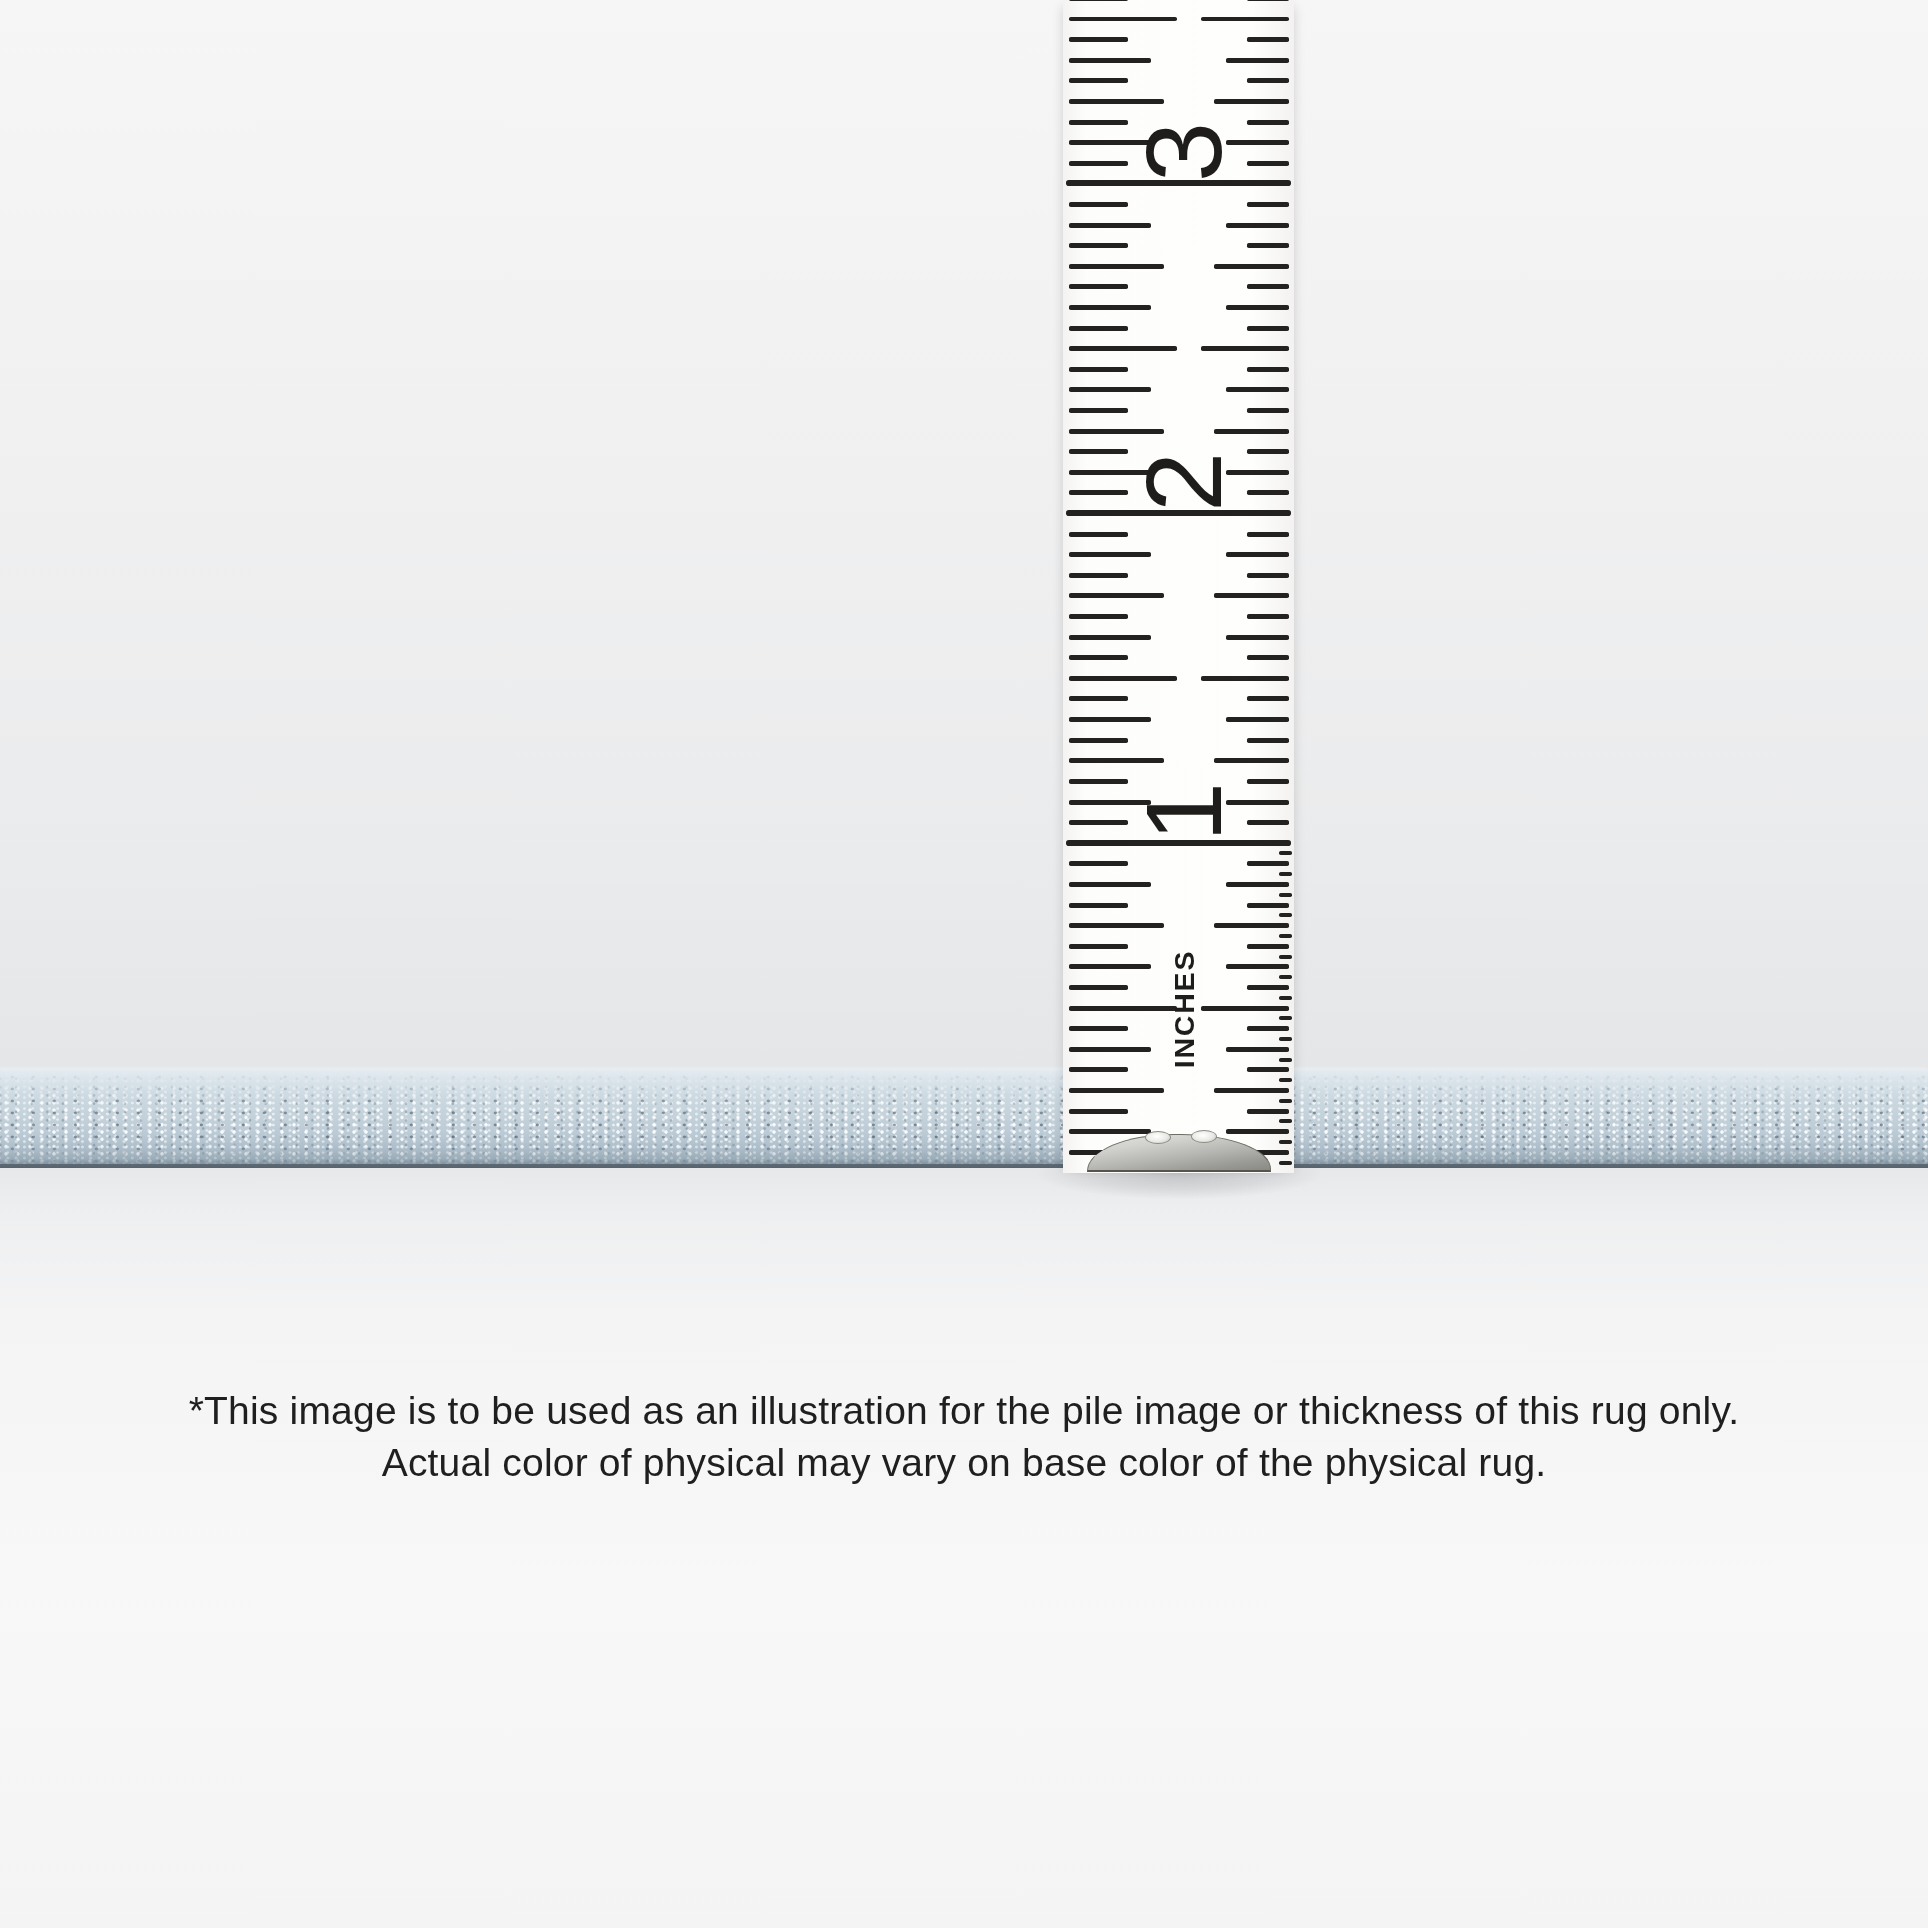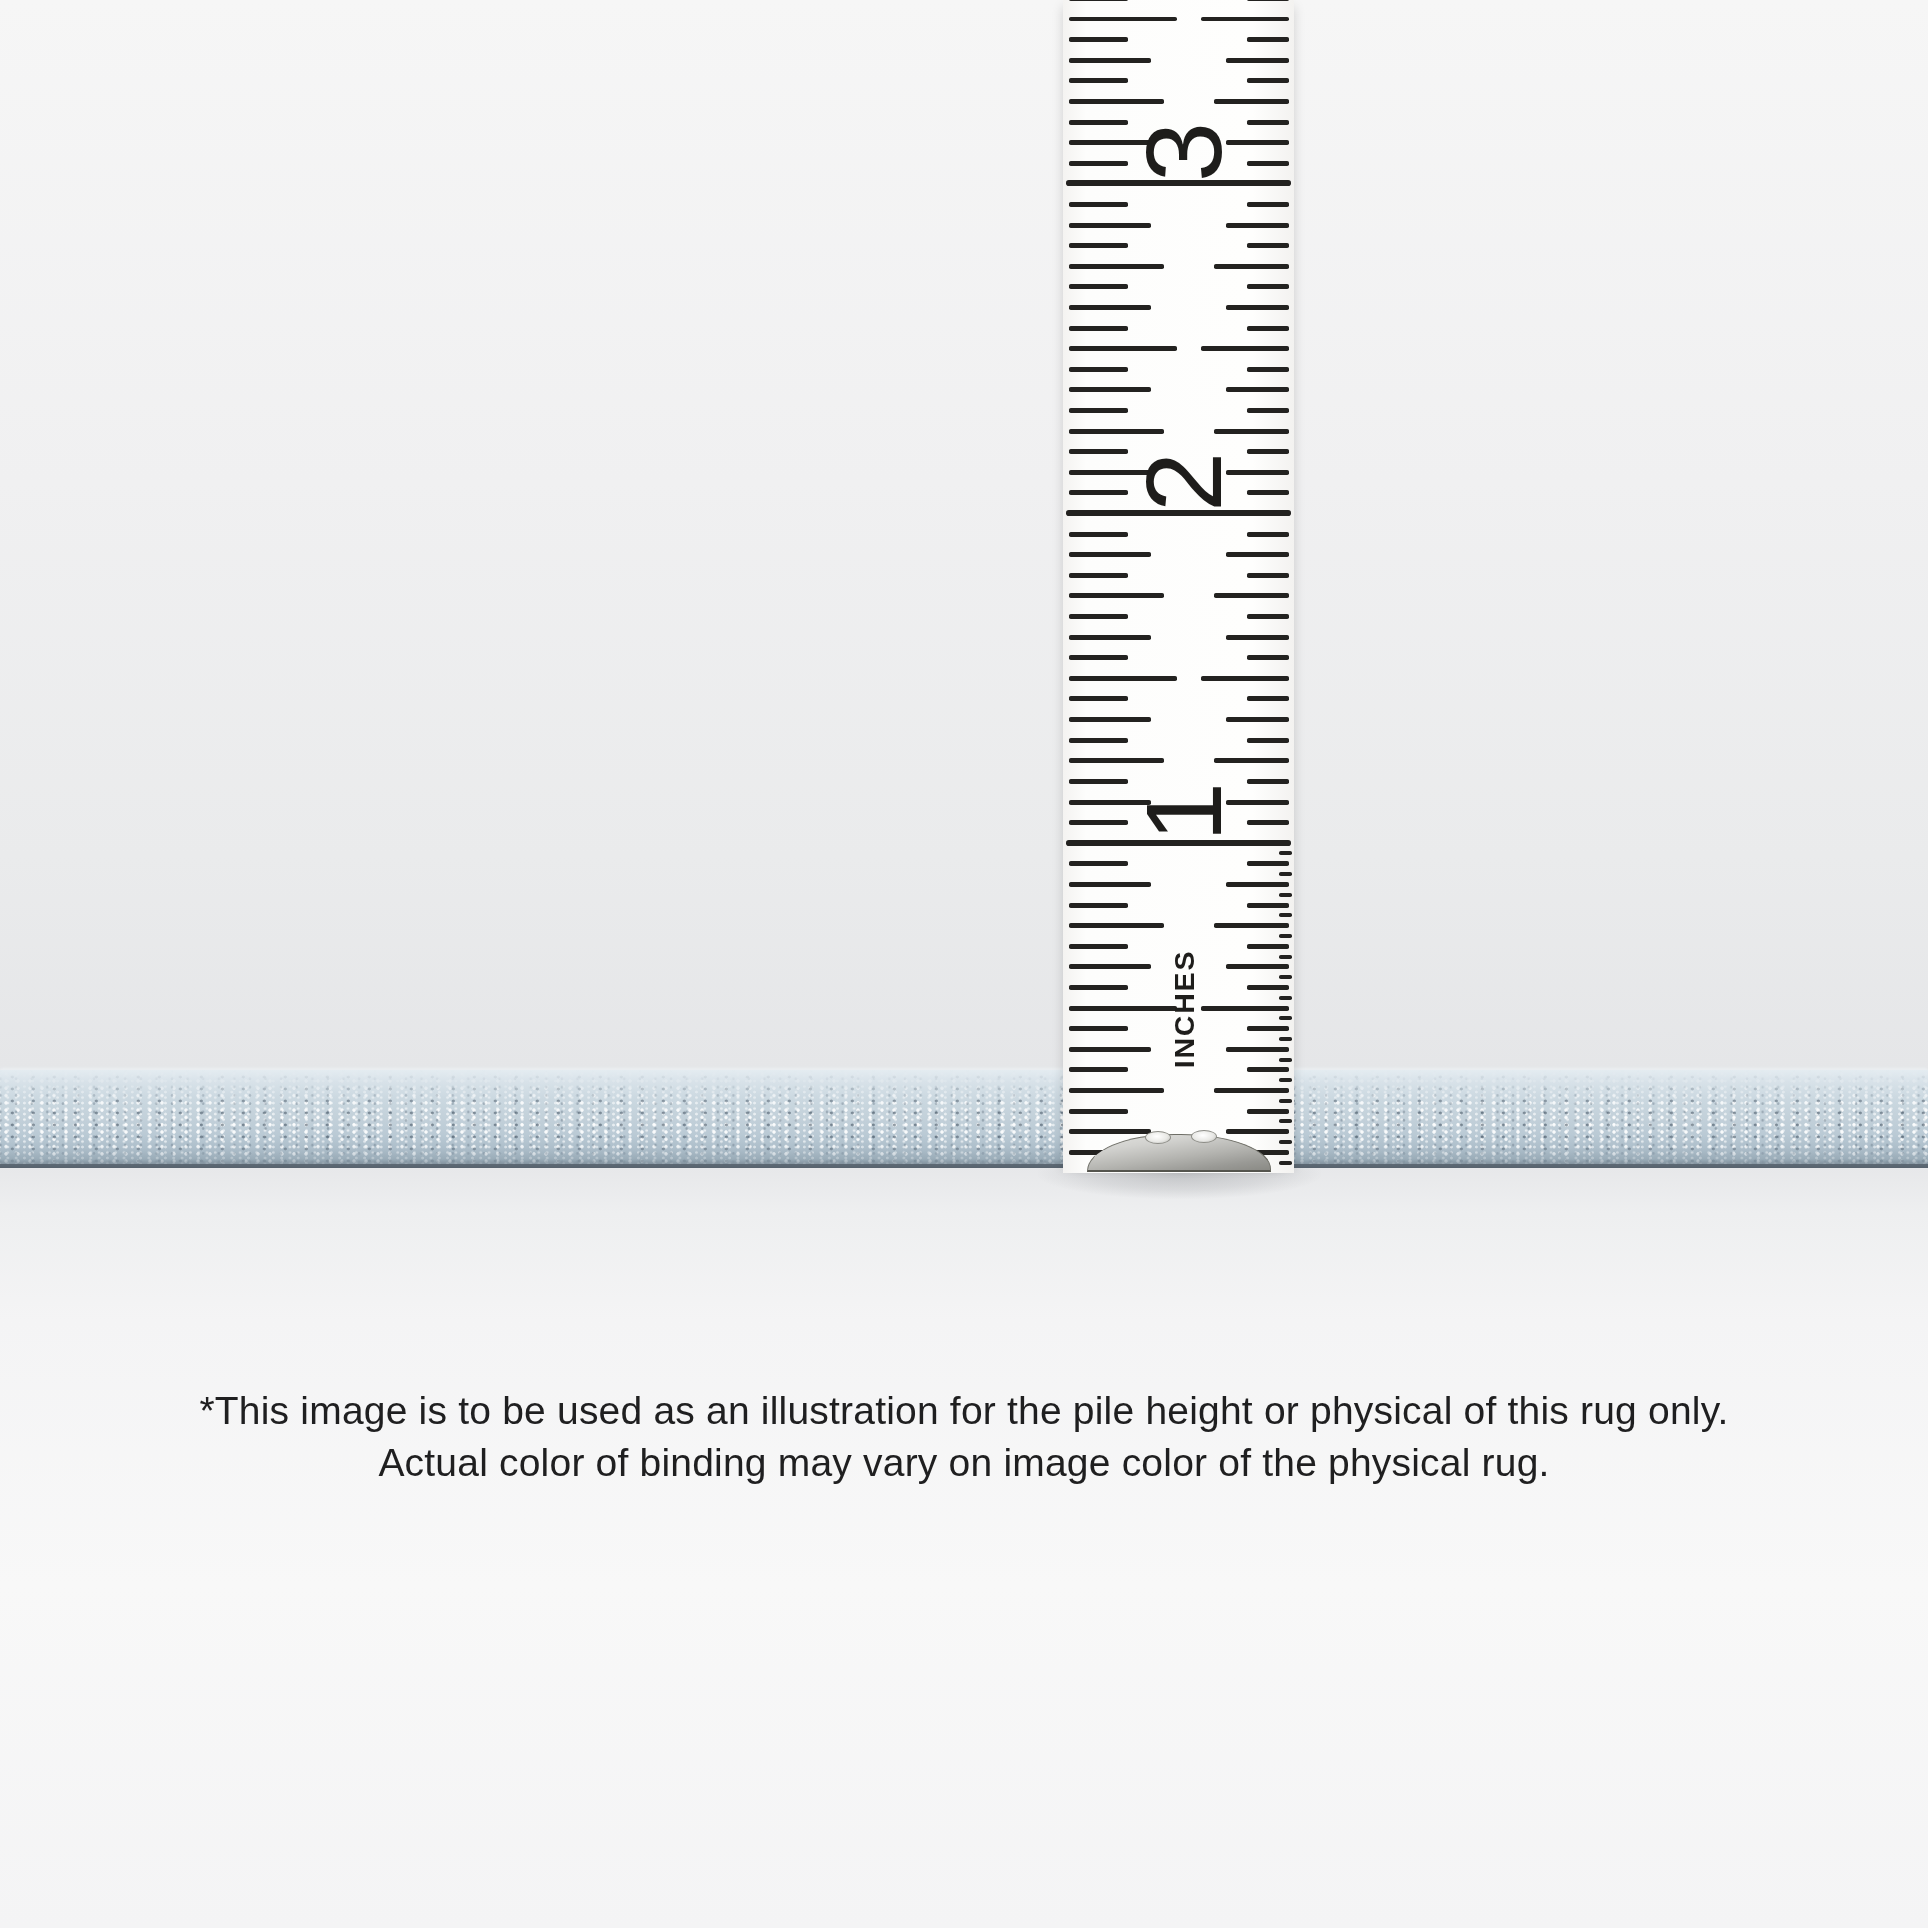--- a/index.html
+++ b/index.html
@@ -235,18 +235,18 @@
     <div class="end-clip">
       <div class="rivet r1"></div>
       <div class="rivet r2"></div>
     </div>
   <div class="ruler-number" style="top: 812px;">1</div>
       <div class="ruler-number" style="top: 482px;">2</div>
       <div class="ruler-number" style="top: 152px;">3</div>
     </div>
 
   <div class="caption">
-    <div>*This image is to be used as an illustration for the pile height or physical of this rug only.</div>
-    <div>Actual color of binding may vary on image color of the physical rug.</div>
+    <div>*This image is to be used as an illustration for the pile image or thickness of this rug only.</div>
+    <div>Actual color of physical may vary on base color of the physical rug.</div>
   </div>
 
 </div>
 
 
 </body></html>

